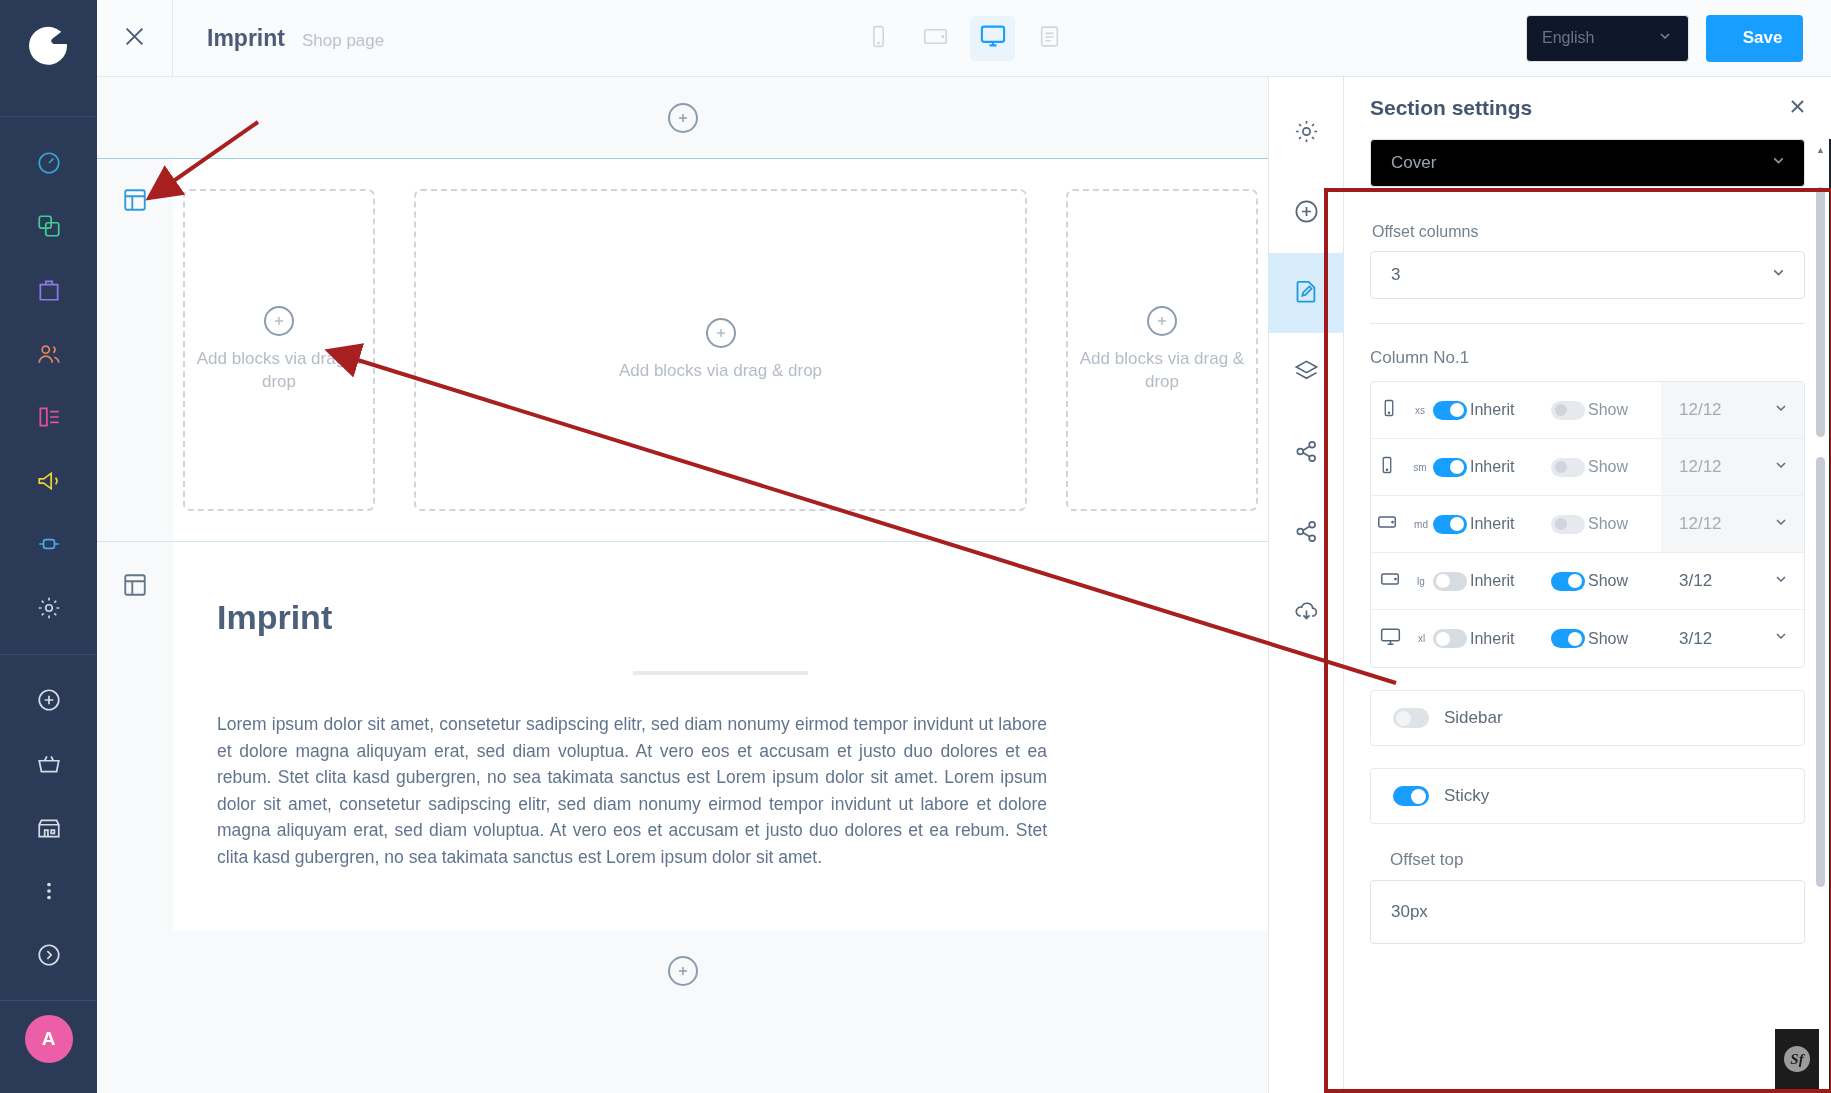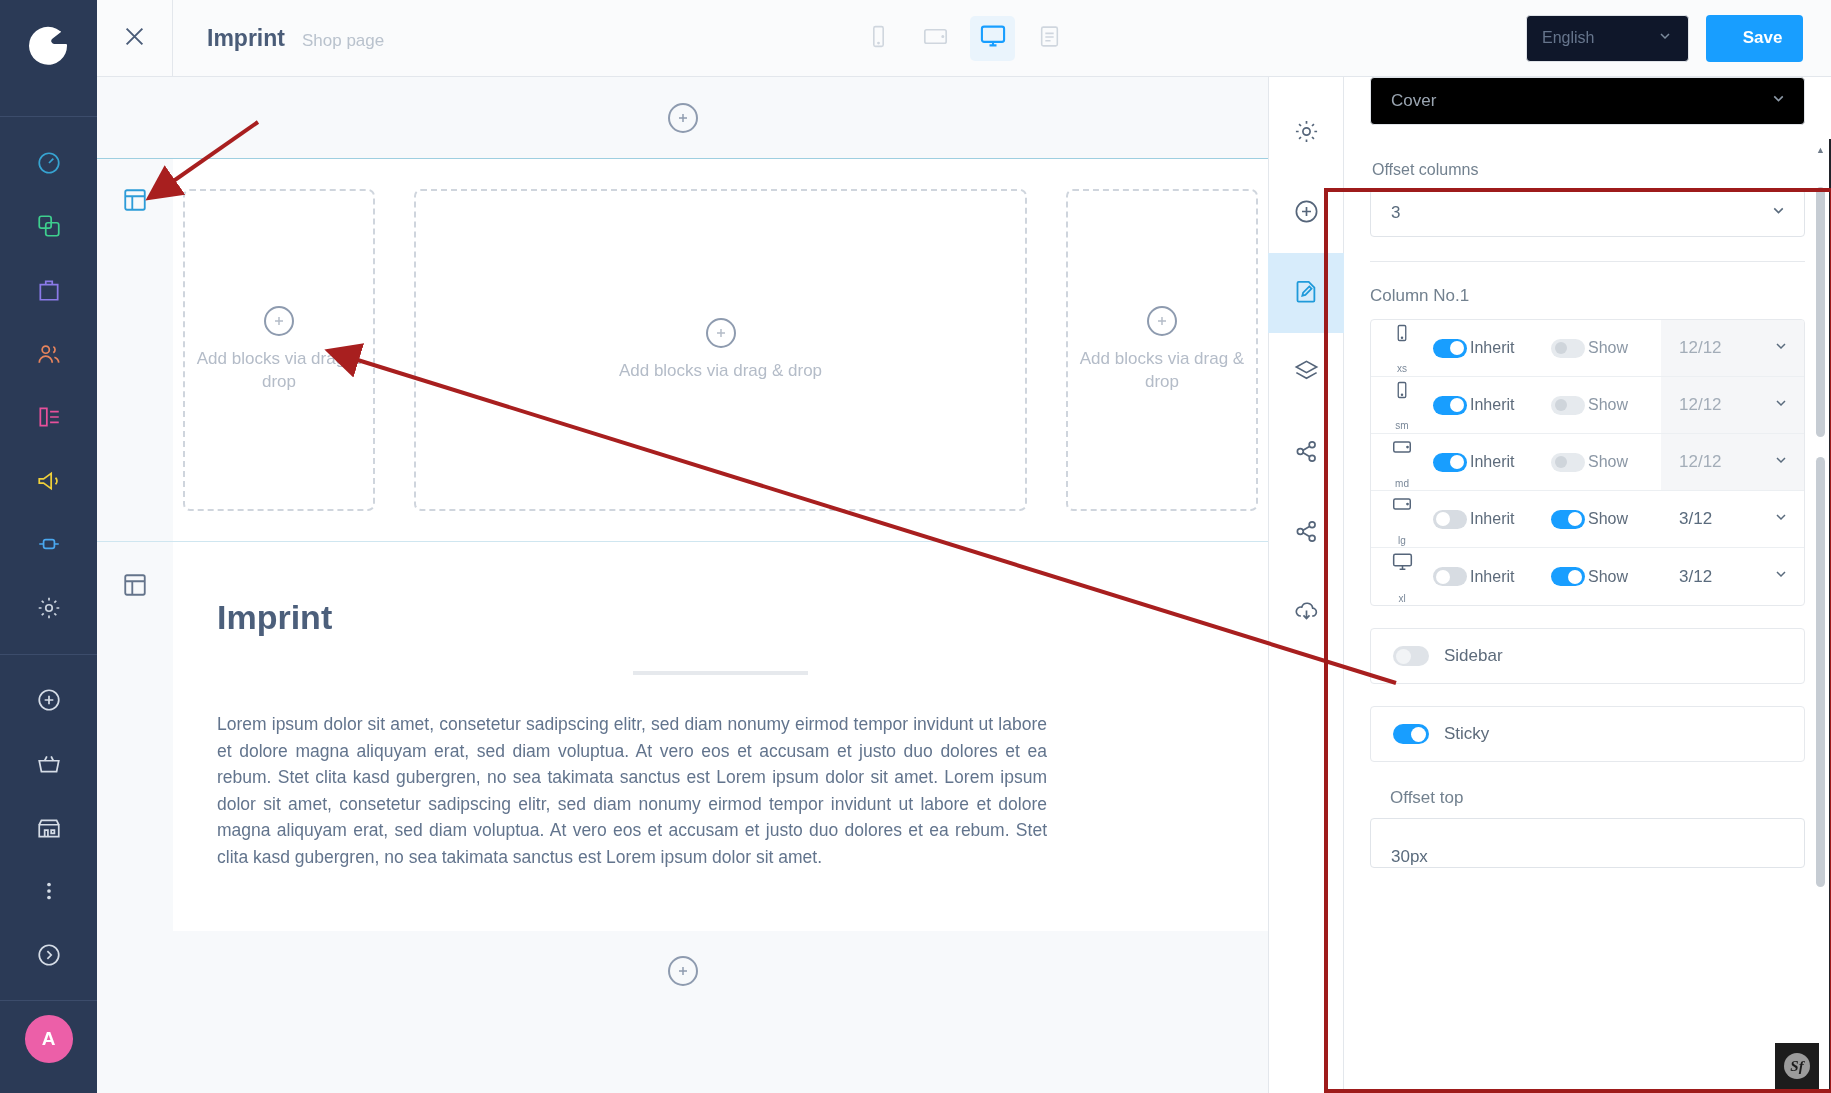--- a/index.html
+++ b/index.html
@@ -153,21 +153,21 @@
   .hr { height: 1px; background: #e6e9ed; margin: 24px 0; }
 
   .colgroup-title { font-size: 17px; color: #72818f; margin-bottom: 13px; }
   .bp-table { border: 1px solid #e6e9ed; border-radius: 4px; overflow: hidden; }
   .bp-row {
     display: flex; align-items: center; height: 57px;
     border-bottom: 1px solid #eceff2;
   }
   .bp-row:last-child { border-bottom: none; }
   .bp-dev {
-    width: 62px; flex: 0 0 62px; display: flex; flex-direction: column;
+    width: 62px; flex: 0 0 62px; display: flex; 
     align-items: center; justify-content: center; gap: 16px;
   }
   .bp-dev-lbl { font-size: 10px; color: #7a8899; }
   .bp-toggle-cell { display: flex; align-items: center; gap: 3px; }
   .bp-toggle-cell.inherit { width: 118px; flex: 0 0 118px; }
   .bp-toggle-cell.show { width: 110px; flex: 0 0 110px; }
   .bp-toggle-lbl { font-size: 16px; color: #5d6b7b; }
   .toggle {
     width: 34px; height: 19px; border-radius: 10px; position: relative;
     background: #d7dce2; flex: 0 0 34px;
@@ -194,22 +194,22 @@
   }
   .switch-card .lbl { font-size: 17px; color: #5d6b7b; }
   .toggle-lg { width: 36px; height: 20px; border-radius: 10px; position: relative; background: #dfe3e8; flex: 0 0 36px; }
   .toggle-lg.on { background: #189eff; }
   .toggle-lg .knob { position: absolute; top: 2.5px; left: 3px; width: 15px; height: 15px; border-radius: 50%; background: #fff; }
   .toggle-lg.on .knob { left: 18px; }
   .toggle-lg.off .knob { background: #f2f4f6; }
 
   .offset-label { font-size: 17px; color: #72818f; margin: 26px 0 10px 20px; }
   .text-input {
-    height: 50px; border: 1px solid #e0e4e9; border-radius: 4px;
-    display: flex; align-items: flex-end; padding: 0 20px;
+    height: 64px; border: 1px solid #e0e4e9; border-radius: 4px;
+    display: flex; align-items: center; padding: 0 20px;
     font-size: 17px; color: #5a6b7d; background: #fff;
   }
 
   
   .vscroll {
     position: absolute; right: 4px; top: 68px; bottom: 6px; width: 13px;
   }
   .vscroll .arrow-up { text-align: center; font-size: 9px; color: #6e7a88; line-height: 10px; }
   .vscroll .track { position: absolute; top: 12px; bottom: 0; left: 2px; width: 9px; }
   .vscroll .thumb {
@@ -226,21 +226,21 @@
 
   
   .overlay { position: absolute; inset: 0; pointer-events: none; z-index: 50; }
   .hl-box {
     position: absolute; border: 4px solid #9e1b1b;
     left: 1324px; top: 188px; width: 510px; height: 905px;
   }
 
   
   .sf-badge {
-    position: absolute; right: 12px; bottom: 4px; width: 44px; height: 46px;
+    position: absolute; right: 12px; bottom: 4px; width: 44px; height: 60px;
     background: #1c1c1c; display: flex; align-items: center; justify-content: center;
     z-index: 60;
   }
   .sf-badge .sf-circle {
     width: 26px; height: 26px; border-radius: 50%; background: #9b9b9b;
     color: #1c1c1c; font-family: "Liberation Serif", serif; font-style: italic;
     font-weight: bold; font-size: 15px; display: flex; align-items: center;
     justify-content: center;
   }
 </style>
@@ -548,20 +548,28 @@
           <span>
             <svg width="27" height="27" viewBox="0 0 24 24" fill="none" stroke="#55657a" stroke-width="1.5">
               <path d="M7 16a4 4 0 1 1 .8-7.9A5 5 0 0 1 17.5 9 3.5 3.5 0 0 1 17 16"></path>
               <path d="M12 11v7M9.3 15.4L12 18.2l2.7-2.8"></path>
             </svg>
           </span>
         </div>
       </aside>
 
       <aside class="panel">
+        <div class="panel-head">
+          <span class="panel-title">Section settings</span>
+          <span class="panel-close">
+            <svg width="19" height="19" viewBox="0 0 24 24" fill="none" stroke="#55657a" stroke-width="2.4">
+              <path d="M5 5l14 14M19 5L5 19"></path>
+            </svg>
+          </span>
+        </div>
 
         <div class="panel-scroll">
 
           <div class="select-box muted">
             <span>Cover</span>
             <span>
               <svg width="17" height="17" viewBox="0 0 24 24" fill="none" stroke="#8e9aa8" stroke-width="2.2">
                   <path d="M6 9l6 6 6-6"></path>
                 </svg>
             </span>

